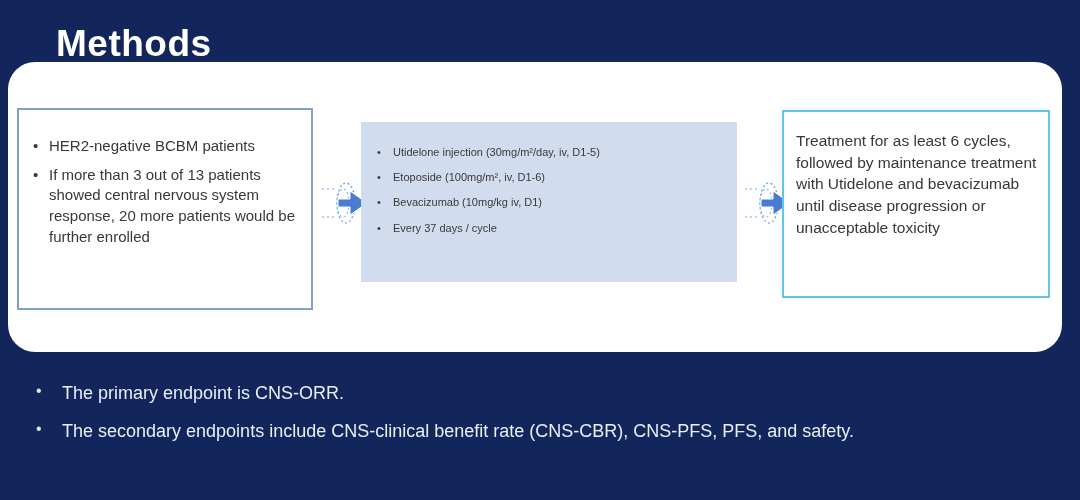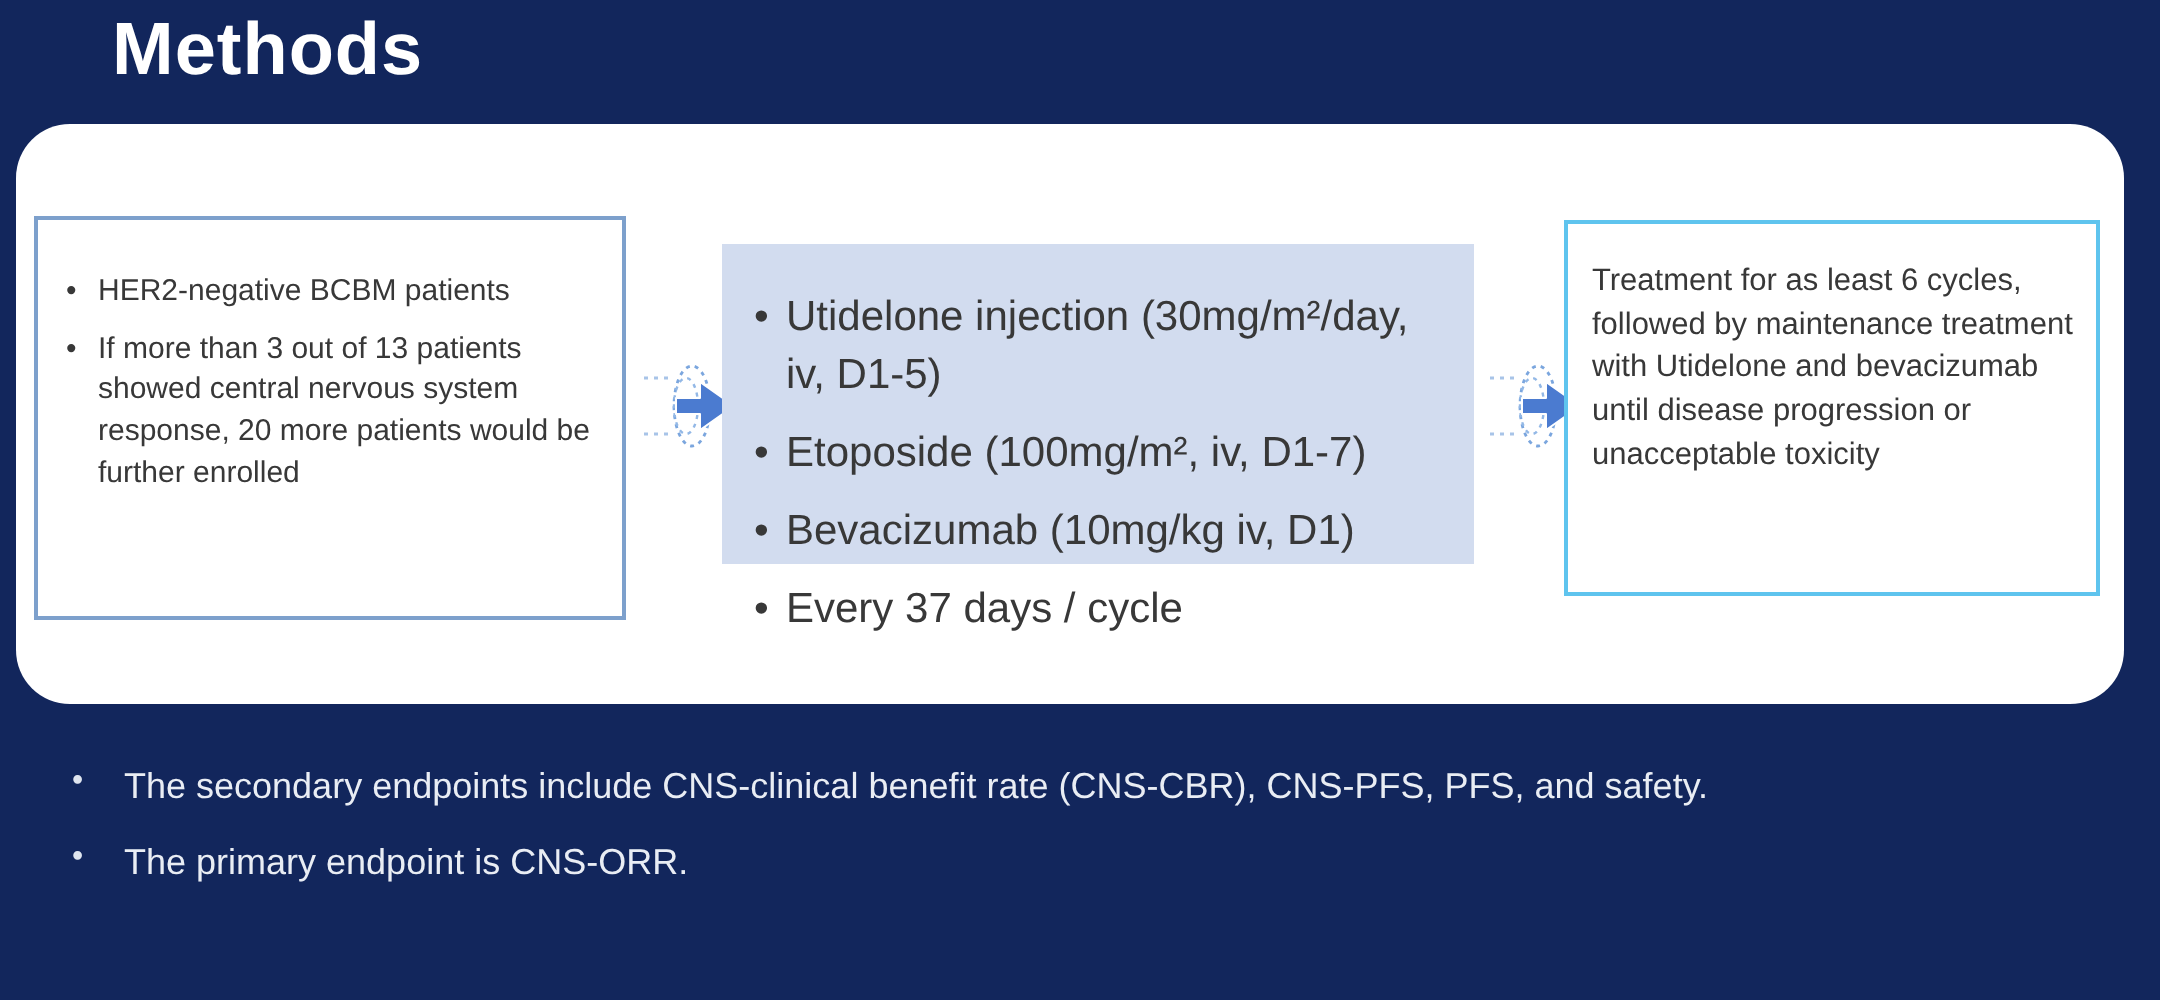--- a/index.html
+++ b/index.html
@@ -7,21 +7,21 @@
   body {
     font-family: "Liberation Sans", "DejaVu Sans", sans-serif;
     background: #12265c;
     position: relative;
     overflow: hidden;
   }
   .slide { position: absolute; inset: 0; }
 
   .title {
     position: absolute;
-    left: 56px; top: 4px;
+    left: 56px; top: 23px;
     font-size: 37px;
     font-weight: bold;
     color: #ffffff;
     letter-spacing: 0.5px;
   }
 
   .panel {
     position: absolute;
     left: 8px; top: 62px;
     width: 1054px; height: 290px;
@@ -38,21 +38,21 @@
     border: 2px solid #7da0cc;
     padding: 26px 10px 10px 14px;
     font-size: 15px;
   }
 
   .box-middle {
     left: 353px; top: 60px;         
     width: 376px; height: 160px;
     background: #d2dcef;
     padding: 23px 8px 10px 16px;
-    font-size: 21px;
+    font-size: 11px;
   }
 
   .box-right {
     left: 774px; top: 48px;         
     width: 268px; height: 188px;
     background: #ffffff;
     border: 2px solid #5fc4ee;
     padding: 18px 10px 4px 12px;
     font-size: 15.5px;
     line-height: 1.4;
@@ -122,21 +122,21 @@
       <line x1="0" y1="12" x2="15" y2="12" stroke="#a8c4e8" stroke-width="1.5" stroke-dasharray="2 3"></line>
       <line x1="0" y1="40" x2="15" y2="40" stroke="#a8c4e8" stroke-width="1.5" stroke-dasharray="2 3"></line>
       <ellipse cx="24" cy="26" rx="9" ry="20" fill="none" stroke="#7ba6de" stroke-width="1.4" stroke-dasharray="2 2.5"></ellipse>
       <ellipse cx="21" cy="26" rx="6" ry="14" fill="none" stroke="#93b8e6" stroke-width="1.2" stroke-dasharray="2 2.5"></ellipse>
       <path d="M16 22 L28 22 L28 14 L45 26 L28 38 L28 30 L16 30 Z" fill="#4b7bd0" stroke="#ffffff" stroke-width="1" stroke-linejoin="round"></path>
     </svg>
 
     <div class="box box-middle">
       <ul class="dotlist">
         <li>Utidelone injection (30mg/m²/day, iv, D1-5)</li>
-        <li>Etoposide (100mg/m², iv, D1-7)</li>
+        <li>Etoposide (100mg/m², iv, D1-6)</li>
         <li>Bevacizumab (10mg/kg iv, D1)</li>
         <li>Every 37 days / cycle</li>
       </ul>
     </div>
 
     <svg class="flow-arrow flow-arrow-2" viewBox="0 0 48 52">
       <line x1="0" y1="12" x2="15" y2="12" stroke="#a8c4e8" stroke-width="1.5" stroke-dasharray="2 3"></line>
       <line x1="0" y1="40" x2="15" y2="40" stroke="#a8c4e8" stroke-width="1.5" stroke-dasharray="2 3"></line>
       <ellipse cx="24" cy="26" rx="9" ry="20" fill="none" stroke="#7ba6de" stroke-width="1.4" stroke-dasharray="2 2.5"></ellipse>
       <ellipse cx="21" cy="26" rx="6" ry="14" fill="none" stroke="#93b8e6" stroke-width="1.2" stroke-dasharray="2 2.5"></ellipse>
@@ -144,18 +144,18 @@
     </svg>
 
     <div class="box box-right">
       <div>Treatment for as least 6 cycles, followed by maintenance treatment with Utidelone and bevacizumab until disease progression or unacceptable toxicity</div>
     </div>
 
   </div>
 
   <div class="endpoints">
     <ul>
+      <li>The primary endpoint is CNS-ORR.</li>
       <li>The secondary endpoints include CNS-clinical benefit rate (CNS-CBR), CNS-PFS, PFS, and safety.</li>
-      <li>The primary endpoint is CNS-ORR.</li>
     </ul>
   </div>
 
 </div>
 
 </body></html>

